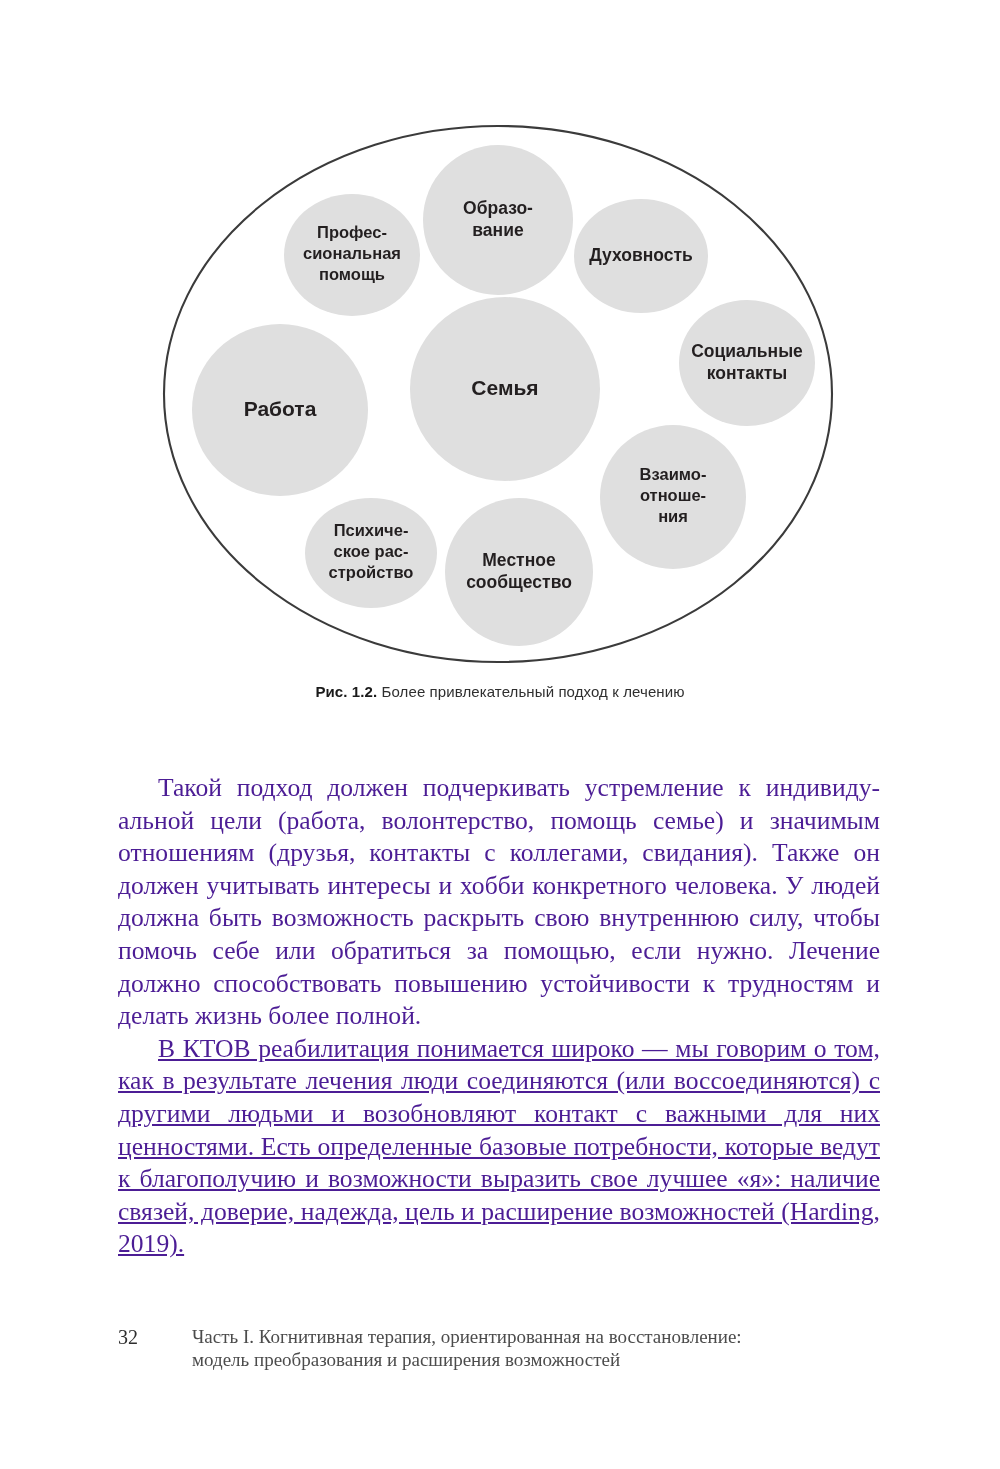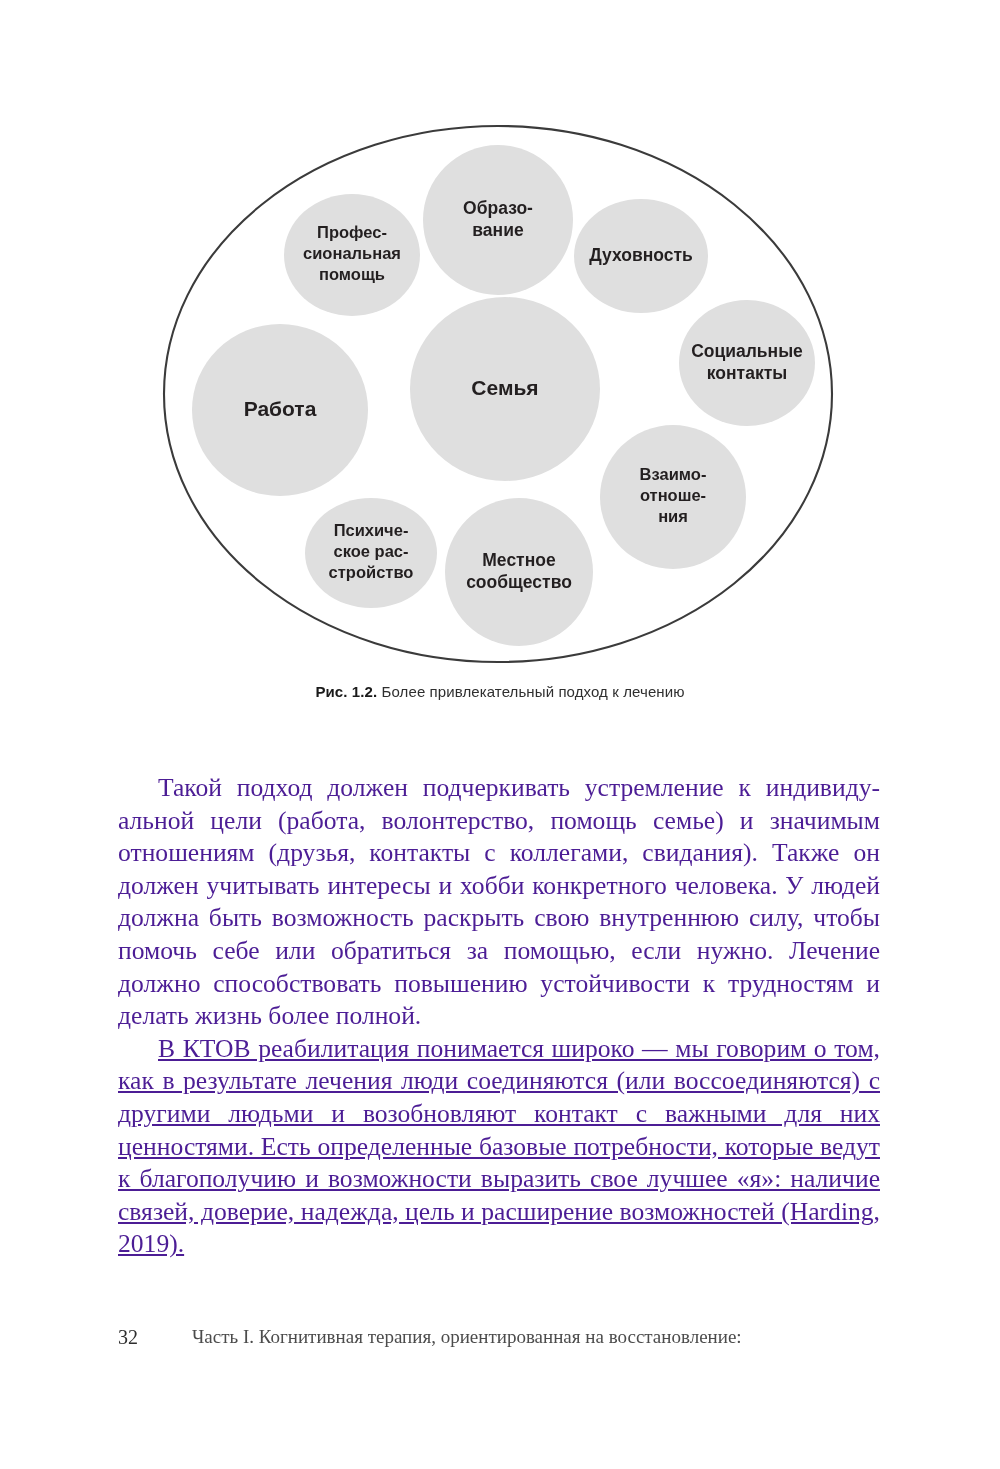--- a/index.html
+++ b/index.html
@@ -167,16 +167,17 @@
 
   <div class="body-copy">
     <p>Такой подход должен подчеркивать устремление к индивиду­альной цели (работа, волонтерство, помощь семье) и значимым отношениям (друзья, контакты с коллегами, свидания). Также он должен учитывать интересы и хобби конкретного человека. У людей должна быть возможность раскрыть свою внутреннюю силу, чтобы помочь себе или обратиться за помощью, если нужно. Лечение должно способствовать повышению устойчивости к трудностям и делать жизнь более полной.</p>
     <p>В КТОВ реабилитация понимается широко — мы говорим о том, как в результате лечения люди соединяются (или воссоеди­няются) с другими людьми и возобновляют контакт с важными для них ценностями. Есть определенные базовые потребности, которые ведут к благополучию и возможности выразить свое лучшее «я»: наличие связей, доверие, надежда, цель и расшире­ние возможностей (Harding, 2019).</p>
   </div>
 
   <div class="page-footer">
     <div class="folio">32</div>
     <div class="running-head">
       <span class="rh-line">Часть I. Когнитивная терапия, ориентированная на восстановление:</span>
+      <span class="rh-line">модель преобразования и расширения возможностей</span>
     </div>
   </div>
 
 </div>
 
 </body></html>

